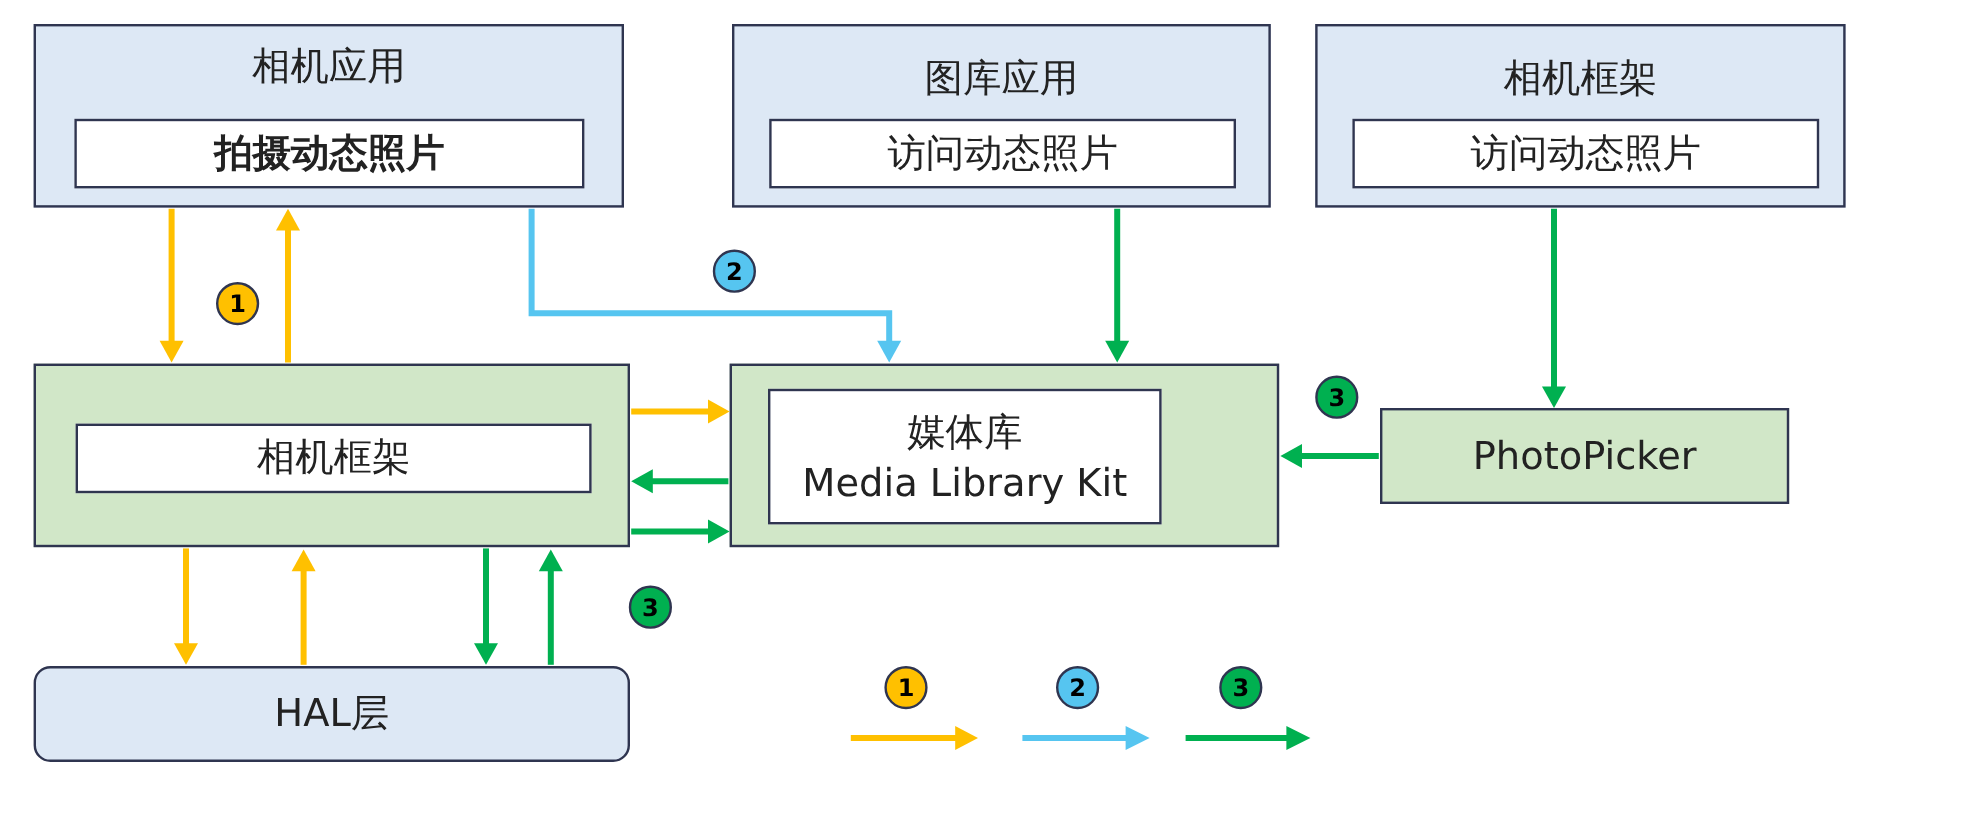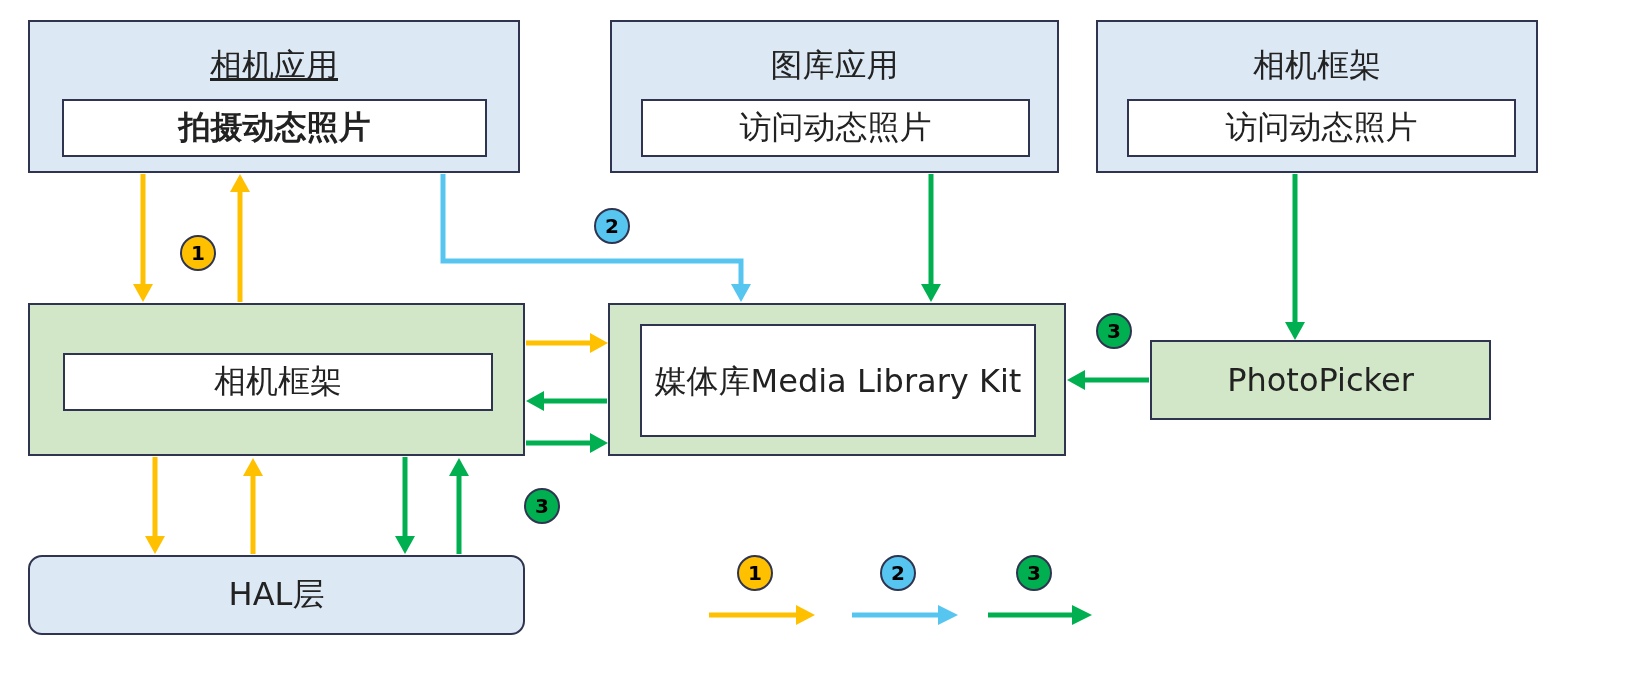--- a/index.html
+++ b/index.html
@@ -12,40 +12,40 @@
   .inner { position:absolute; box-sizing:border-box; border:2px solid #2f3550; background:#fff;
            display:flex; align-items:center; justify-content:center; font-size:32px; text-align:center; }
   .center { display:flex; align-items:center; justify-content:center; font-size:32px; }
   svg#arrows { position:absolute; left:0; top:0; }
   .badge-text { font-family:"DejaVu Sans", sans-serif; font-weight:bold; font-size:20px; }
 </style>
 </head>
 <body>
 
 <div class="box blue" style="left:28px;top:20px;width:492px;height:153px;">
-  <div class="title" style="top:22px;text-decoration:underline;">相机应用</div>
+  <div class="title" style="top:12px;">相机应用</div>
   <div class="inner" style="left:32px;top:77px;width:425px;height:58px;font-weight:bold;">拍摄动态照片</div>
 </div>
 
 <div class="box blue" style="left:610px;top:20px;width:449px;height:153px;">
   <div class="title" style="top:22px;">图库应用</div>
   <div class="inner" style="left:29px;top:77px;width:389px;height:58px;">访问动态照片</div>
 </div>
 
 <div class="box blue" style="left:1096px;top:20px;width:442px;height:153px;">
   <div class="title" style="top:22px;">相机框架</div>
   <div class="inner" style="left:29px;top:77px;width:389px;height:58px;">访问动态照片</div>
 </div>
 
 <div class="box green" style="left:28px;top:303px;width:497px;height:153px;">
   <div class="inner" style="left:33px;top:48px;width:430px;height:58px;">相机框架</div>
 </div>
 
 <div class="box green" style="left:608px;top:303px;width:458px;height:153px;">
-  <div class="inner" style="left:30px;top:19px;width:396px;height:113px;flex-direction:row;line-height:42px;">
+  <div class="inner" style="left:30px;top:19px;width:328px;height:113px;flex-direction:column;line-height:42px;">
     <span>媒体库</span>
     <span>Media Library Kit</span>
   </div>
 </div>
 
 <div class="box green center" style="left:1150px;top:340px;width:341px;height:80px;align-items:center;">
   <span>PhotoPicker</span>
 </div>
 
 <div class="box blue center" style="left:28px;top:555px;width:497px;height:80px;border-radius:14px;">

